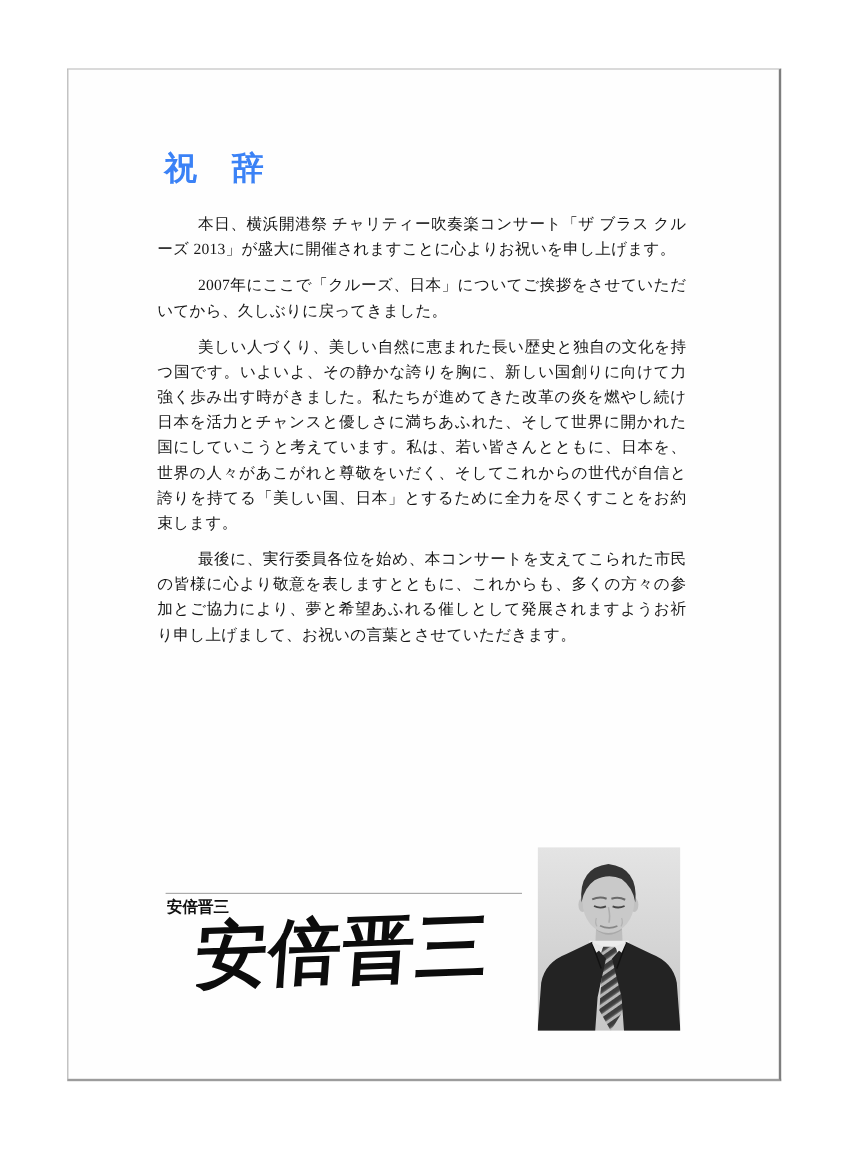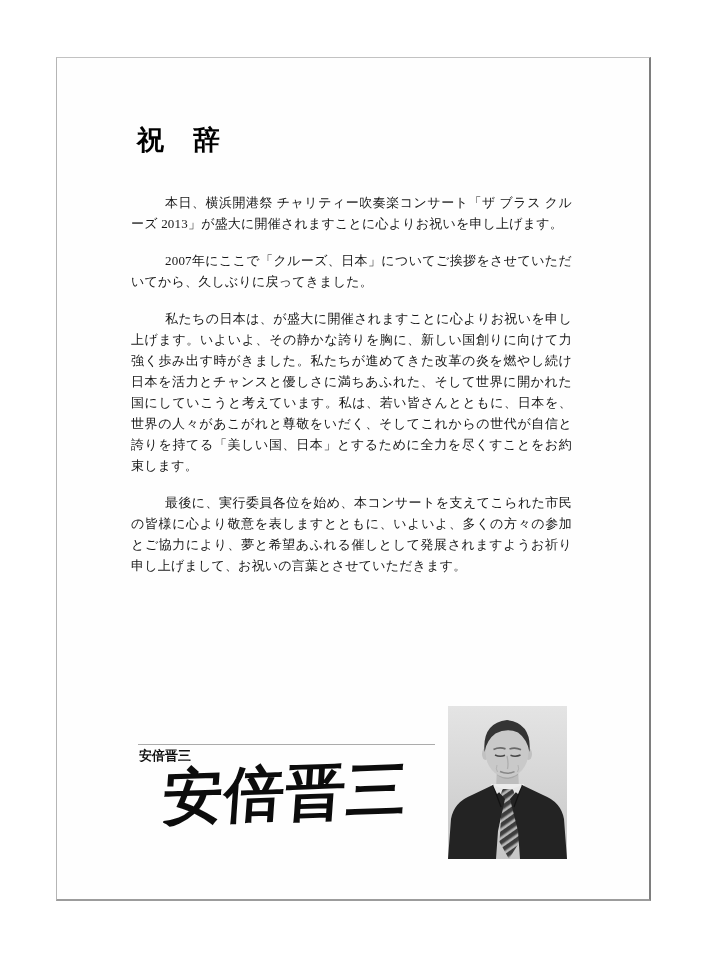--- a/index.html
+++ b/index.html
@@ -18,33 +18,33 @@
     border-style:solid;border-width:1px 2px 2px 1px;
     border-color:#c2c2c2 #7e7e7e #9c9c9c #b5b5b5;
     box-sizing:border-box;
   }
   .title{
     position:absolute;
     left:80px;top:68px;
     margin:0;
     font-size:27px;line-height:1.1;
     font-weight:900;
-    color:#000000;
+    color:#3b82f6;
     font-family:"Liberation Serif", serif;
     letter-spacing:1px;
     white-space:pre;
   }
   .body{
     position:absolute;
     left:74px;top:118px;
     width:441px;
     color:#161616;
   }
   .para{
-    margin:16px 0 9px 0;
+    margin:0 0 9px 0;
     font-size:13px;
     line-height:21px;
     text-align:justify;
     text-indent:34px;
     letter-spacing:0.2px;
   }
   .sig-rule{
     position:absolute;
     left:81px;top:686px;
     width:297px;height:1px;
@@ -86,24 +86,24 @@
   <div class="page">
 
     <h1 class="title">祝　辞</h1>
 
     <div class="body">
 
         <p class="para">本日、横浜開港祭 チャリティー吹奏楽コンサート「ザ ブラス クルーズ 2013」が盛大に開催されますことに心よりお祝いを申し上げます。</p>
 
         <p class="para">2007年にここで「クルーズ、日本」についてご挨拶をさせていただいてから、久しぶりに戻ってきました。</p>
 
-        <p class="para">私たちの日本は、が盛大に開催されますことに心よりお祝いを申し上げます。いよいよ、その静かな誇りを胸に、新しい国創りに向けて力強く歩み出す時がきました。私たちが進めてきた改革の炎を燃やし続け日本を活力とチャンスと優しさに満ちあふれた、そして世界に開かれた国にしていこうと考えています。私は、若い皆さんとともに、日本を、世界の人々があこがれと尊敬をいだく、そしてこれからの世代が自信と誇りを持てる「美しい国、日本」とするために全力を尽くすことをお約束します。</p>
+        <p class="para">美しい人づくり、美しい自然に恵まれた長い歴史と独自の文化を持つ国です。いよいよ、その静かな誇りを胸に、新しい国創りに向けて力強く歩み出す時がきました。私たちが進めてきた改革の炎を燃やし続け日本を活力とチャンスと優しさに満ちあふれた、そして世界に開かれた国にしていこうと考えています。私は、若い皆さんとともに、日本を、世界の人々があこがれと尊敬をいだく、そしてこれからの世代が自信と誇りを持てる「美しい国、日本」とするために全力を尽くすことをお約束します。</p>
 
 
-        <p class="para">最後に、実行委員各位を始め、本コンサートを支えてこられた市民の皆様に心より敬意を表しますとともに、いよいよ、多くの方々の参加とご協力により、夢と希望あふれる催しとして発展されますようお祈り申し上げまして、お祝いの言葉とさせていただきます。</p>
+        <p class="para">最後に、実行委員各位を始め、本コンサートを支えてこられた市民の皆様に心より敬意を表しますとともに、これからも、多くの方々の参加とご協力により、夢と希望あふれる催しとして発展されますようお祈り申し上げまして、お祝いの言葉とさせていただきます。</p>
       </div>
 
     <div class="sig-rule"></div>
 
     <div class="sig-name">安倍晋三</div>
 
     <div class="sig-callig">安倍晋三</div>
 
     <div class="portrait">
       <svg width="119" height="153" viewBox="0 0 119 153" xmlns="http://www.w3.org/2000/svg">

